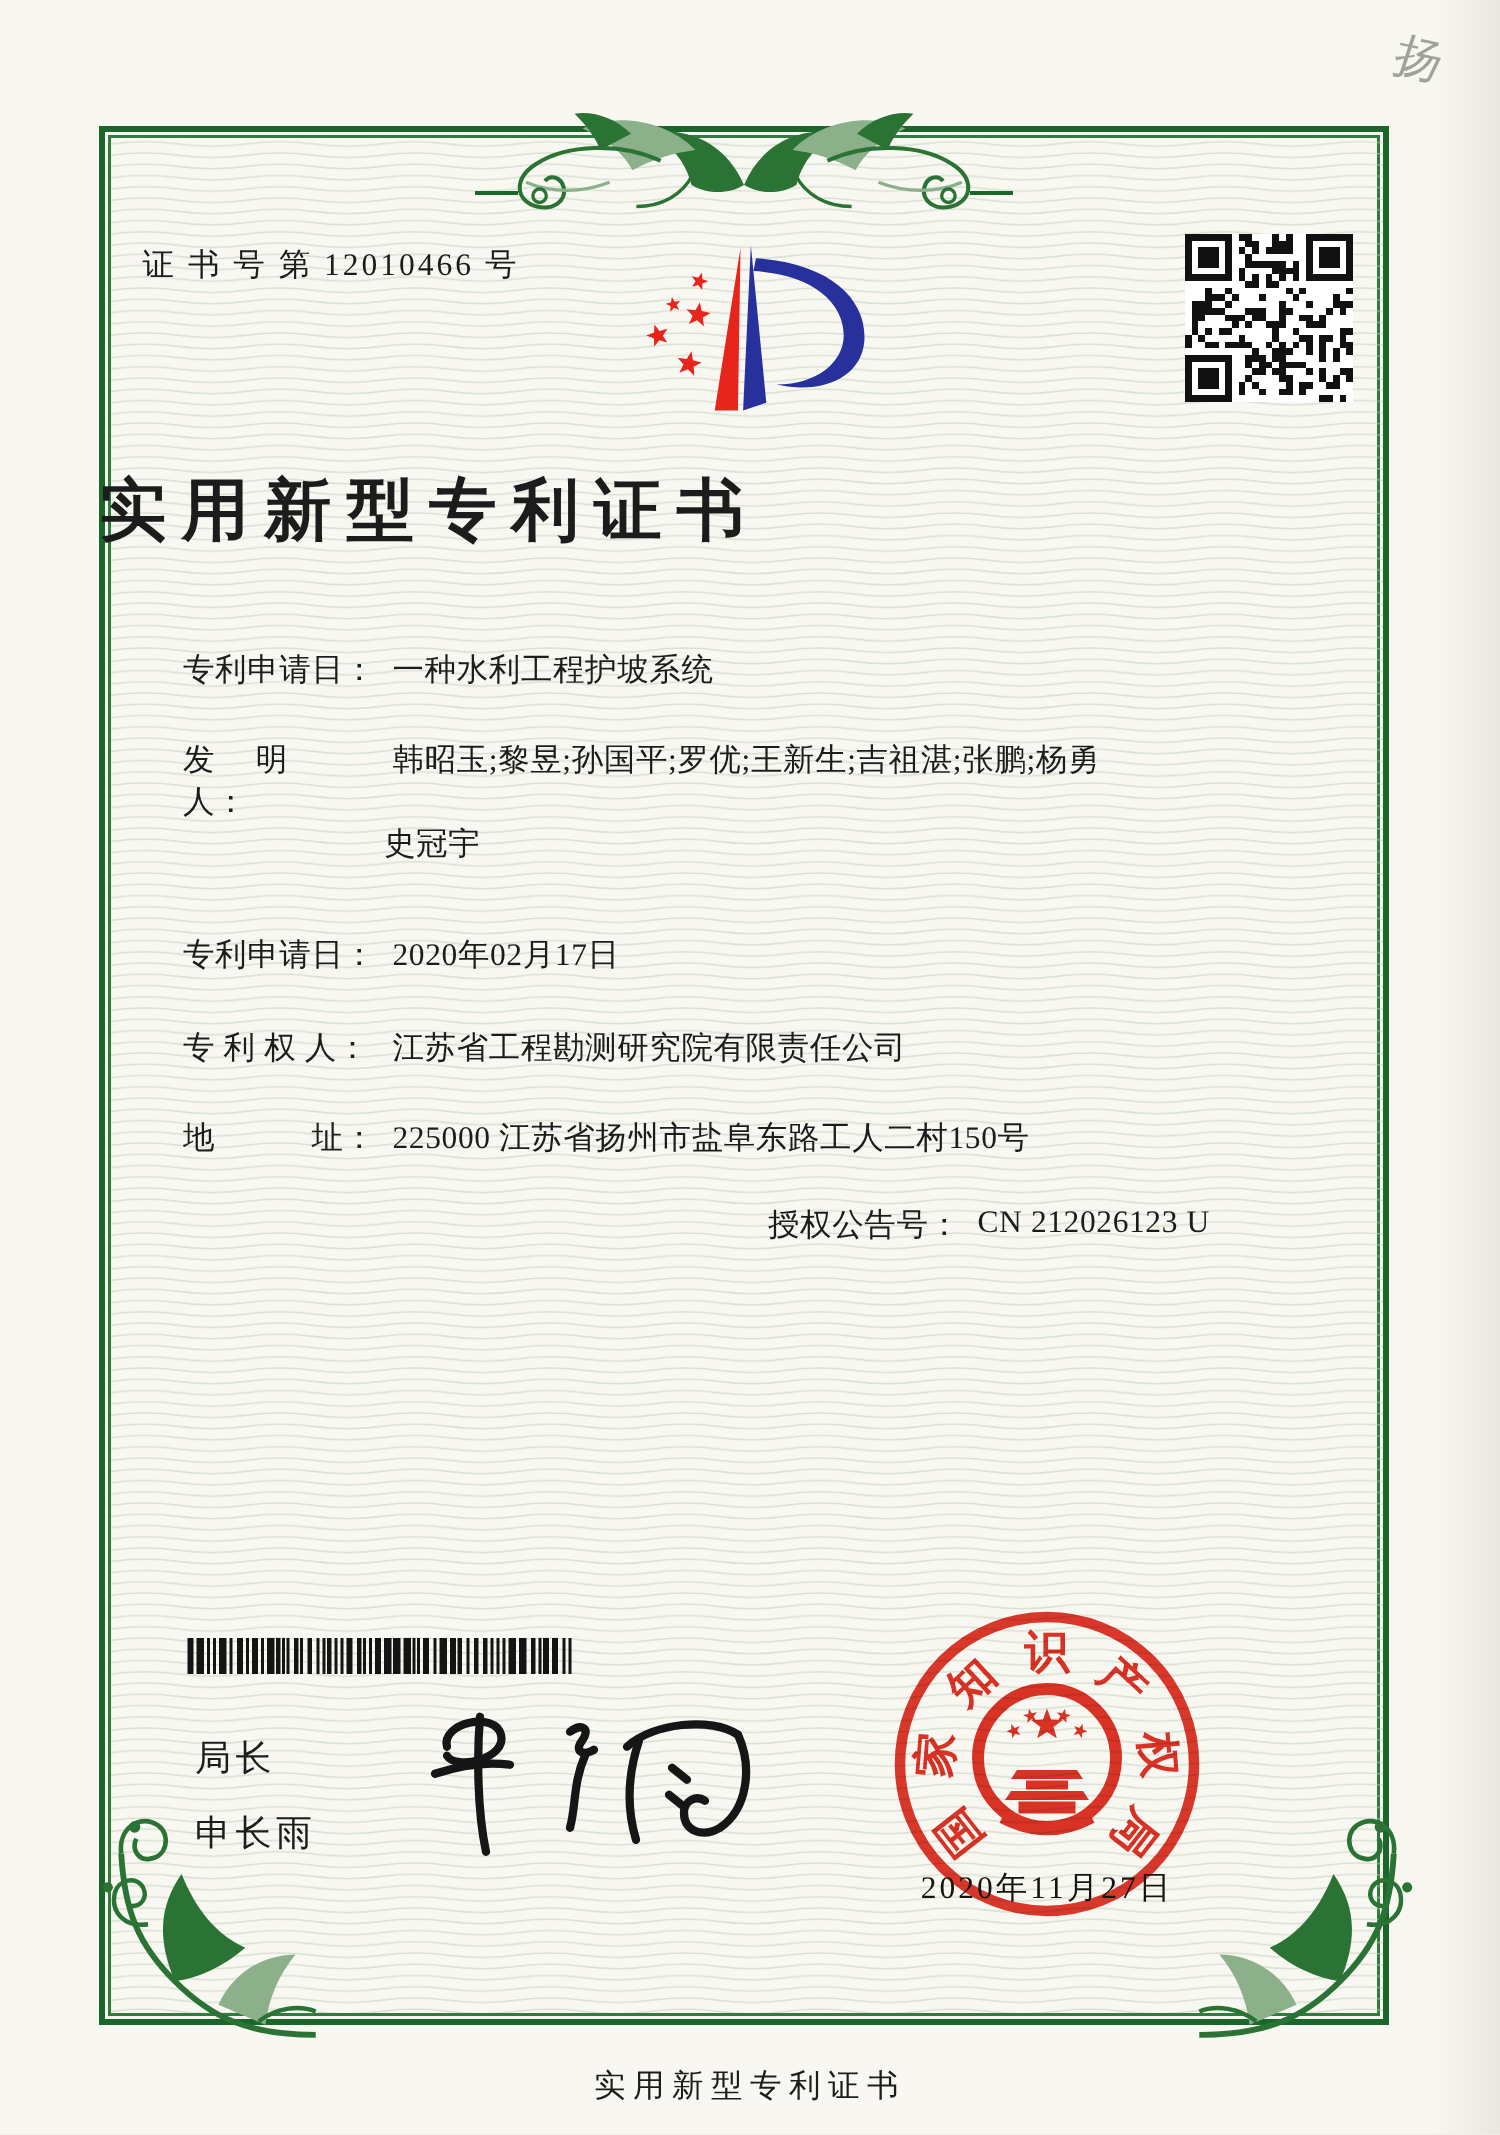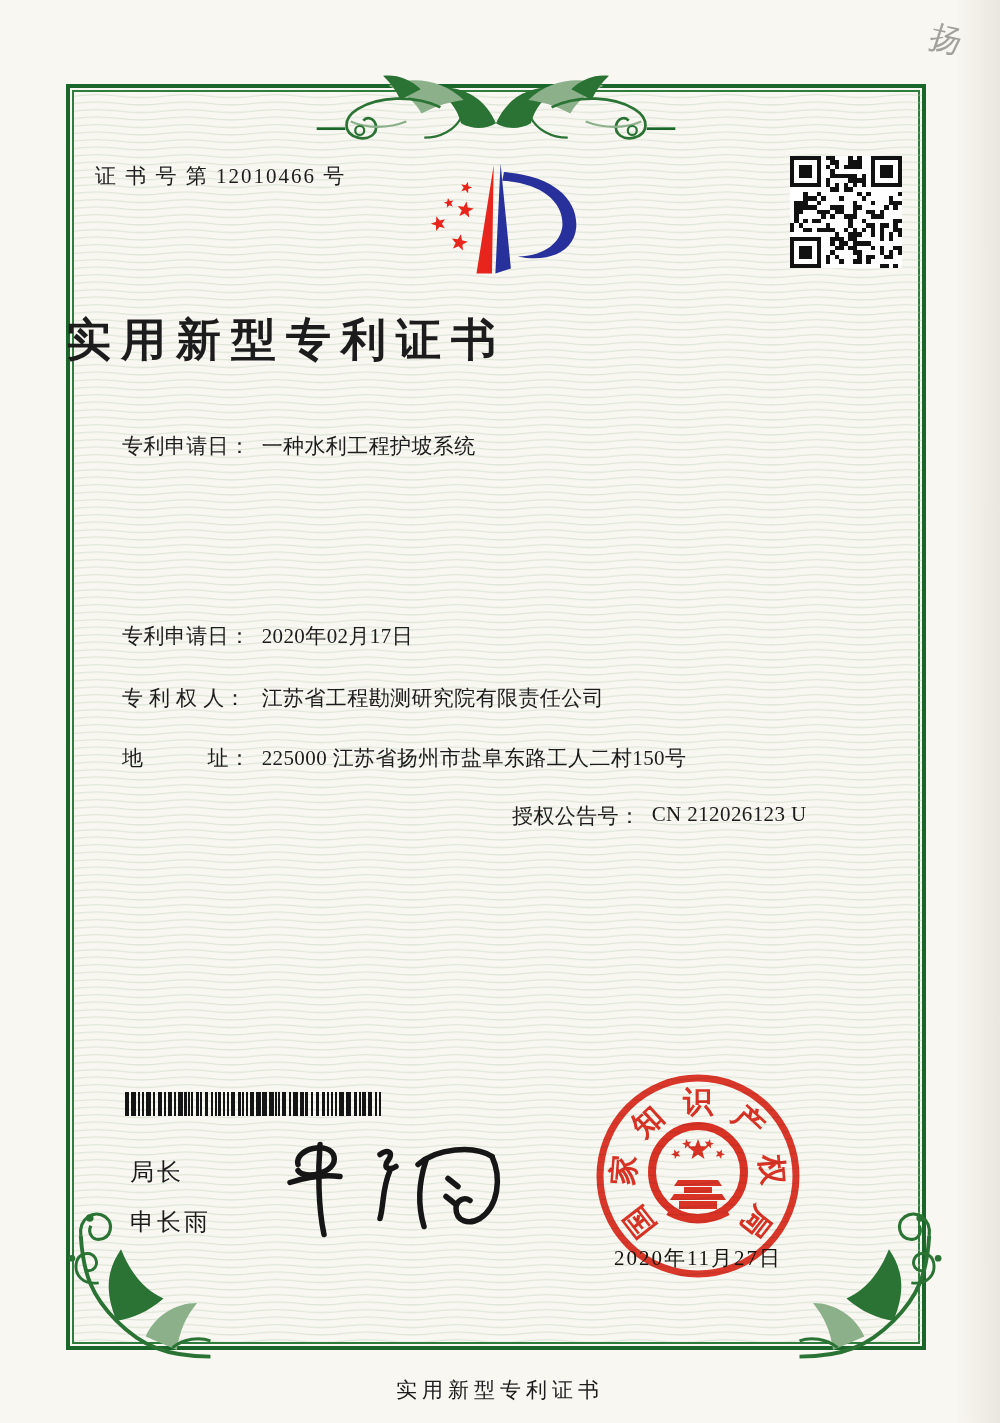--- a/index.html
+++ b/index.html
@@ -388,20 +388,25 @@
       </g>
   </svg>
 
   <div class="abs title">实用新型专利证书</div>
 
   <div class="abs field" style="left:122px;top:432px">
     <span class="lab">专利申请日：</span>
     <span class="val">一种水利工程护坡系统</span>
   </div>
 
+  <div class="abs field" style="left:122px;top:492px;width:700px">
+    <span class="lab">发　 明　 人：</span>
+    <span class="val" style="max-width:560px">韩昭玉;黎昱;孙国平;罗优;王新生;吉祖湛;张鹏;杨勇</span>
+    <span class="val2">史冠宇</span>
+  </div>
 
 
   <div class="abs field" style="left:122px;top:622px">
     <span class="lab">专利申请日：</span>
     <span class="val">2020年02月17日</span>
   </div>
 
   <div class="abs field" style="left:122px;top:684px">
     <span class="lab">专 利 权 人：</span>
     <span class="val">江苏省工程勘测研究院有限责任公司</span>

